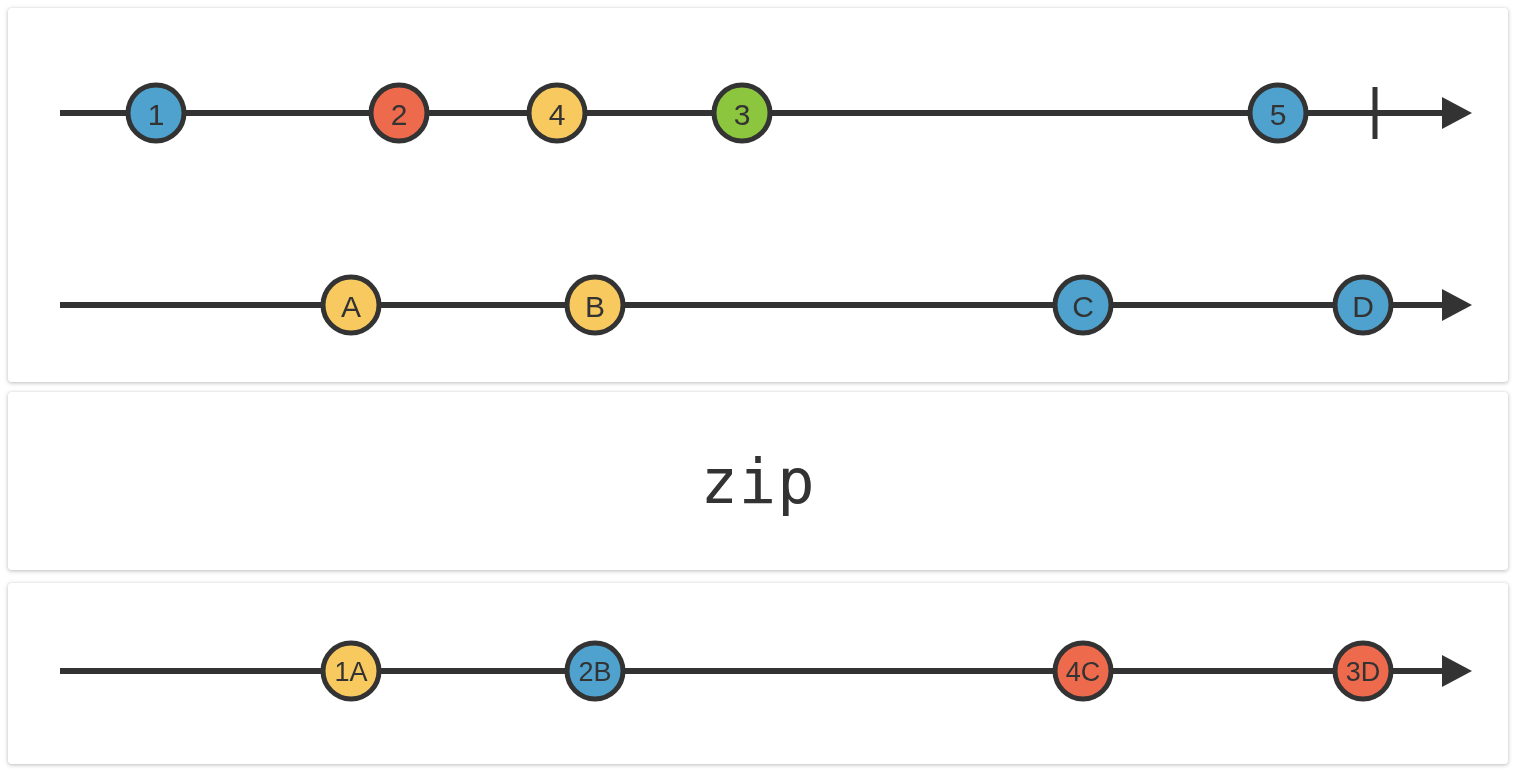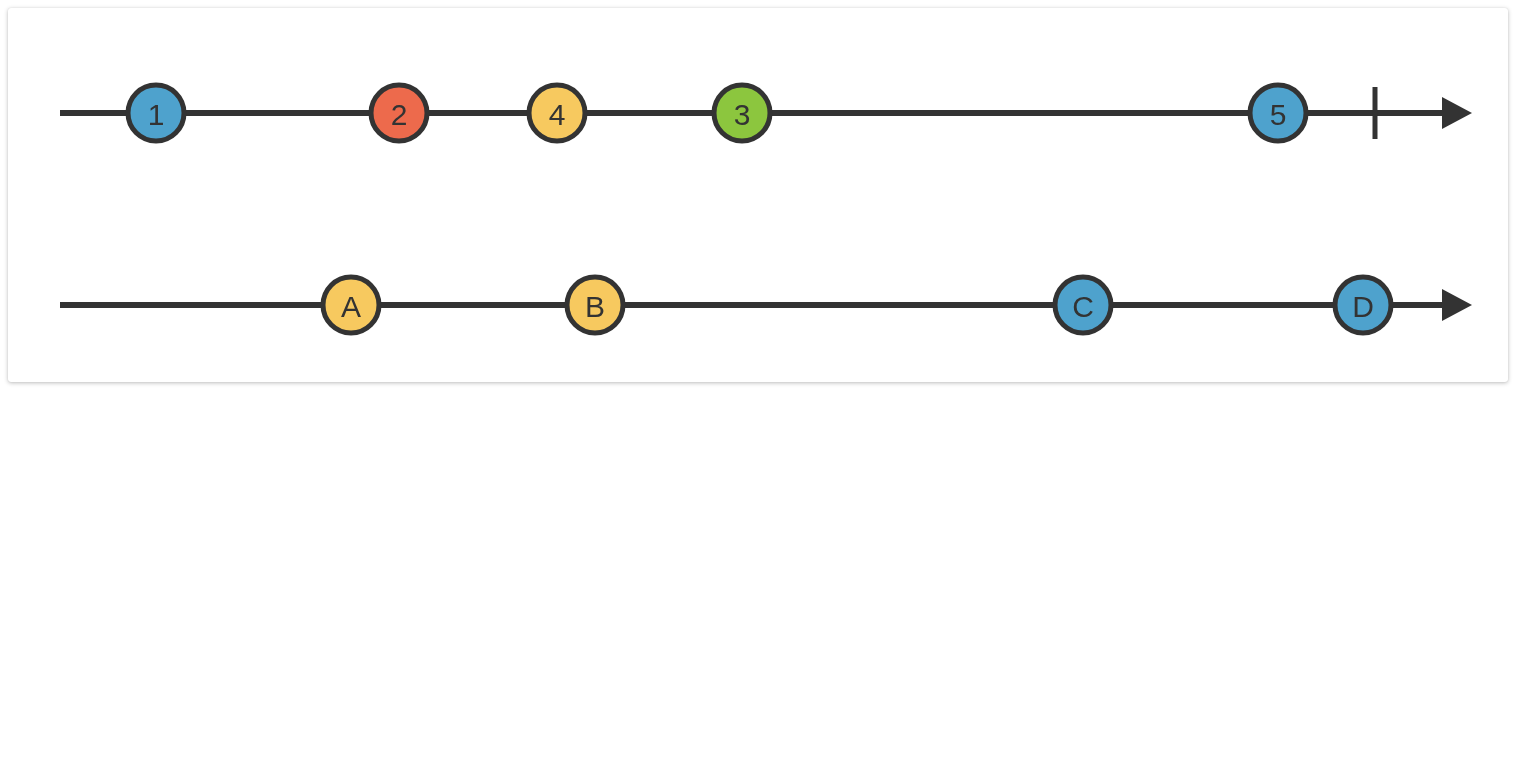--- a/index.html
+++ b/index.html
@@ -154,15 +154,43 @@
             <text x="1075" y="61" class="marble-text">C</text>
           </g>
           <g>
             <circle cx="1355" cy="60" r="28" fill="#4ea2cd" class="marble-circle"></circle>
             <text x="1355" y="61" class="marble-text">D</text>
           </g>
         </svg>
     </div>
   </div>
 
+  <div class="panel panel-operator">
+    <div class="operator-label">zip</div>
+  </div>
 
+  <div class="panel panel-output">
+    <div class="timeline" style="top:28px;">
+      <svg>
+          <line x1="52" y1="60" x2="1438" y2="60" class="tl-axis"></line>
+          <polygon points="1434,44 1464,60 1434,76" class="tl-arrow"></polygon>
+          <line x1="1367" y1="34" x2="1367" y2="86" class="tl-complete"></line>
+          <g>
+            <circle cx="343" cy="60" r="28" fill="#f7c95f" class="marble-circle"></circle>
+            <text x="343" y="61" class="marble-text compact">1A</text>
+          </g>
+          <g>
+            <circle cx="587" cy="60" r="28" fill="#4ea2cd" class="marble-circle"></circle>
+            <text x="587" y="61" class="marble-text compact">2B</text>
+          </g>
+          <g>
+            <circle cx="1075" cy="60" r="28" fill="#ed6a4c" class="marble-circle"></circle>
+            <text x="1075" y="61" class="marble-text compact">4C</text>
+          </g>
+          <g>
+            <circle cx="1355" cy="60" r="28" fill="#ed6a4c" class="marble-circle"></circle>
+            <text x="1355" y="61" class="marble-text compact">3D</text>
+          </g>
+        </svg>
+    </div>
+  </div>
 
 </div>
 
 </body></html>

